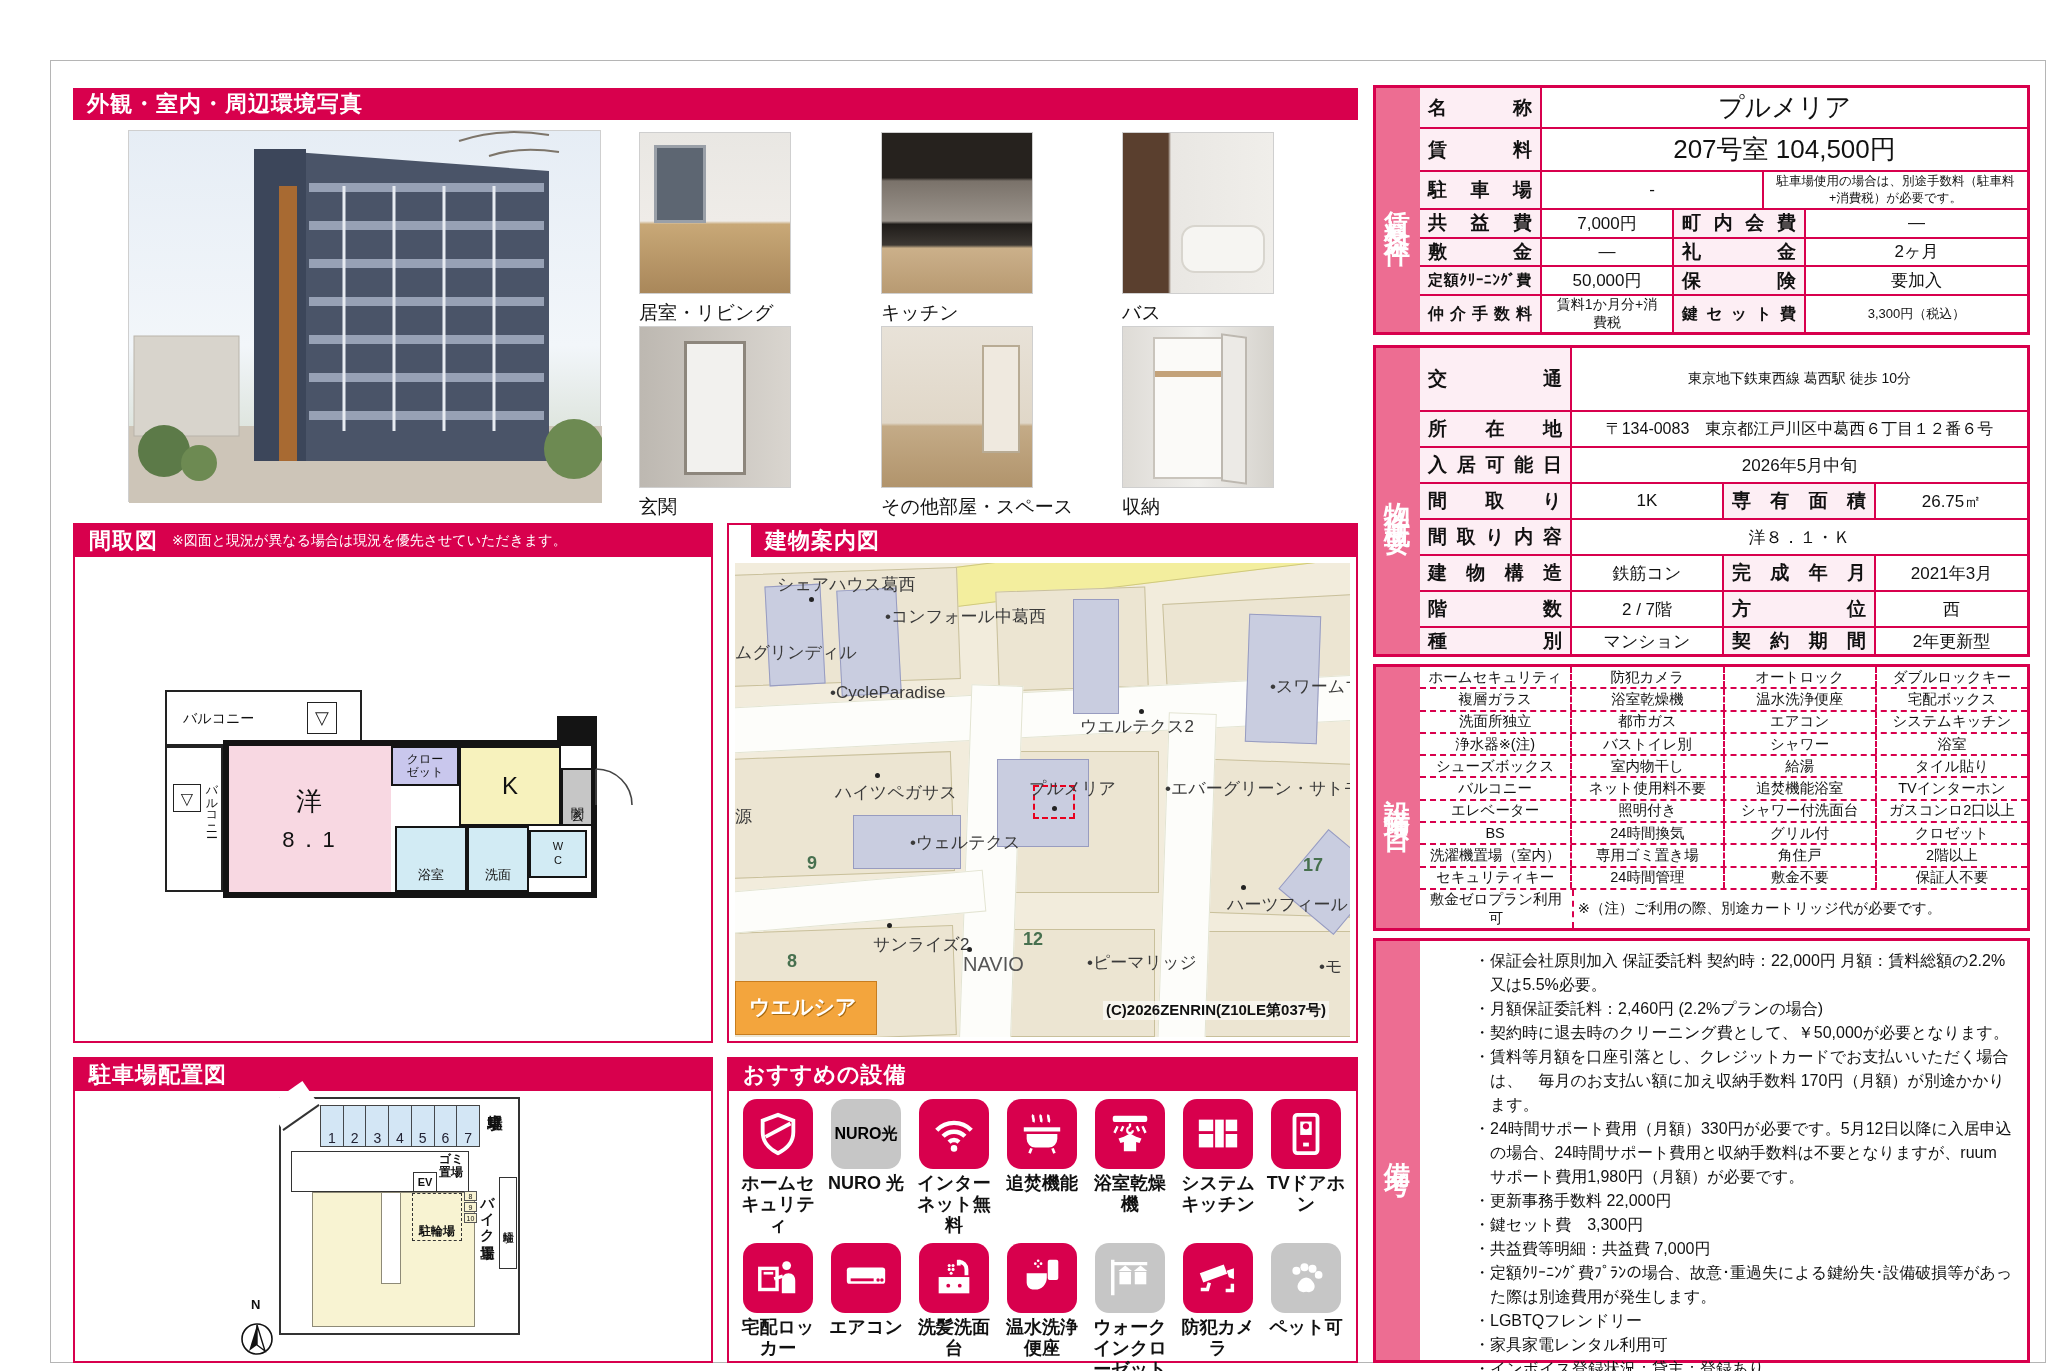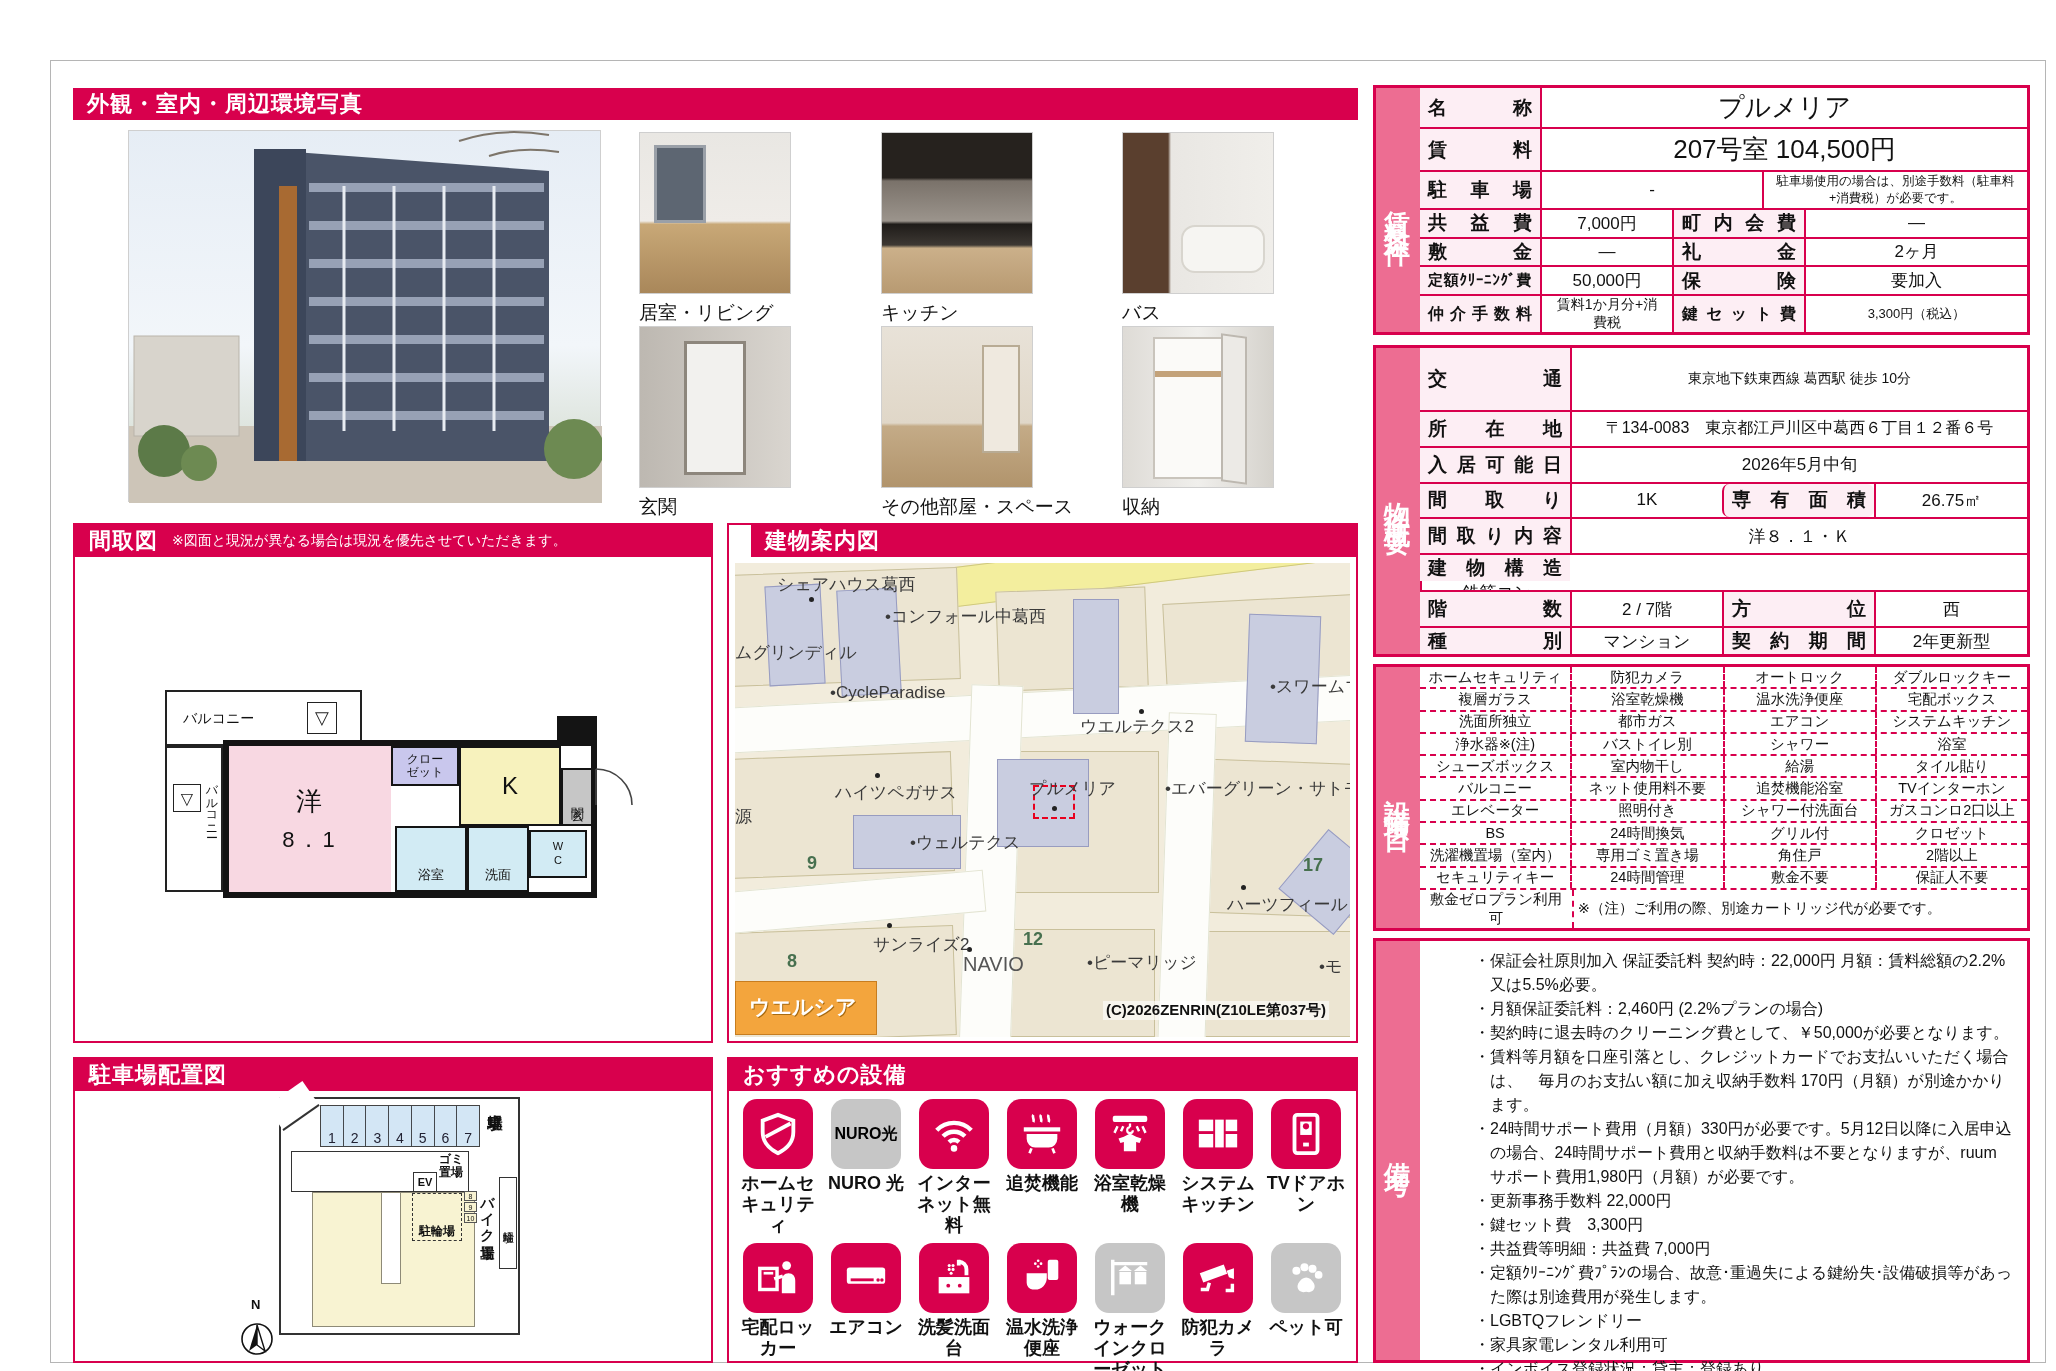--- a/index.html
+++ b/index.html
@@ -549,32 +549,32 @@
       <div class="tc lab" style="width:150px;">
           <span class="jl">入居可能日</span>
         </div>
       <div class="tc val" style="flex:1;">2026年5月中旬</div>
     </div>
     <div class="trow" style="height:35px;">
       <div class="tc lab" style="width:150px;">
           <span class="jl">間取り</span>
         </div>
       <div class="tc val" style="width:152px;">1K</div>
-      <div class="tc lab" style="width:152px;border-radius:7px;">
+      <div class="tc lab" style="width:152px;">
           <span class="jl">専有面積</span>
         </div>
       <div class="tc val" style="flex:1;">26.75㎡</div>
     </div>
     <div class="trow" style="height:35px;">
       <div class="tc lab" style="width:150px;">
           <span class="jl">間取り内容</span>
         </div>
       <div class="tc val" style="flex:1;">洋８．１・Ｋ</div>
     </div>
-    <div class="trow" style="height:35px;flex-direction:column;">
+    <div class="trow" style="height:35px;">
       <div class="tc lab" style="width:150px;">
           <span class="jl">建物構造</span>
         </div>
       <div class="tc val" style="width:152px;">鉄筋コン</div>
       <div class="tc lab" style="width:152px;">
           <span class="jl">完成年月</span>
         </div>
       <div class="tc val" style="flex:1;">2021年3月</div>
     </div>
     <div class="trow" style="height:35px;">

